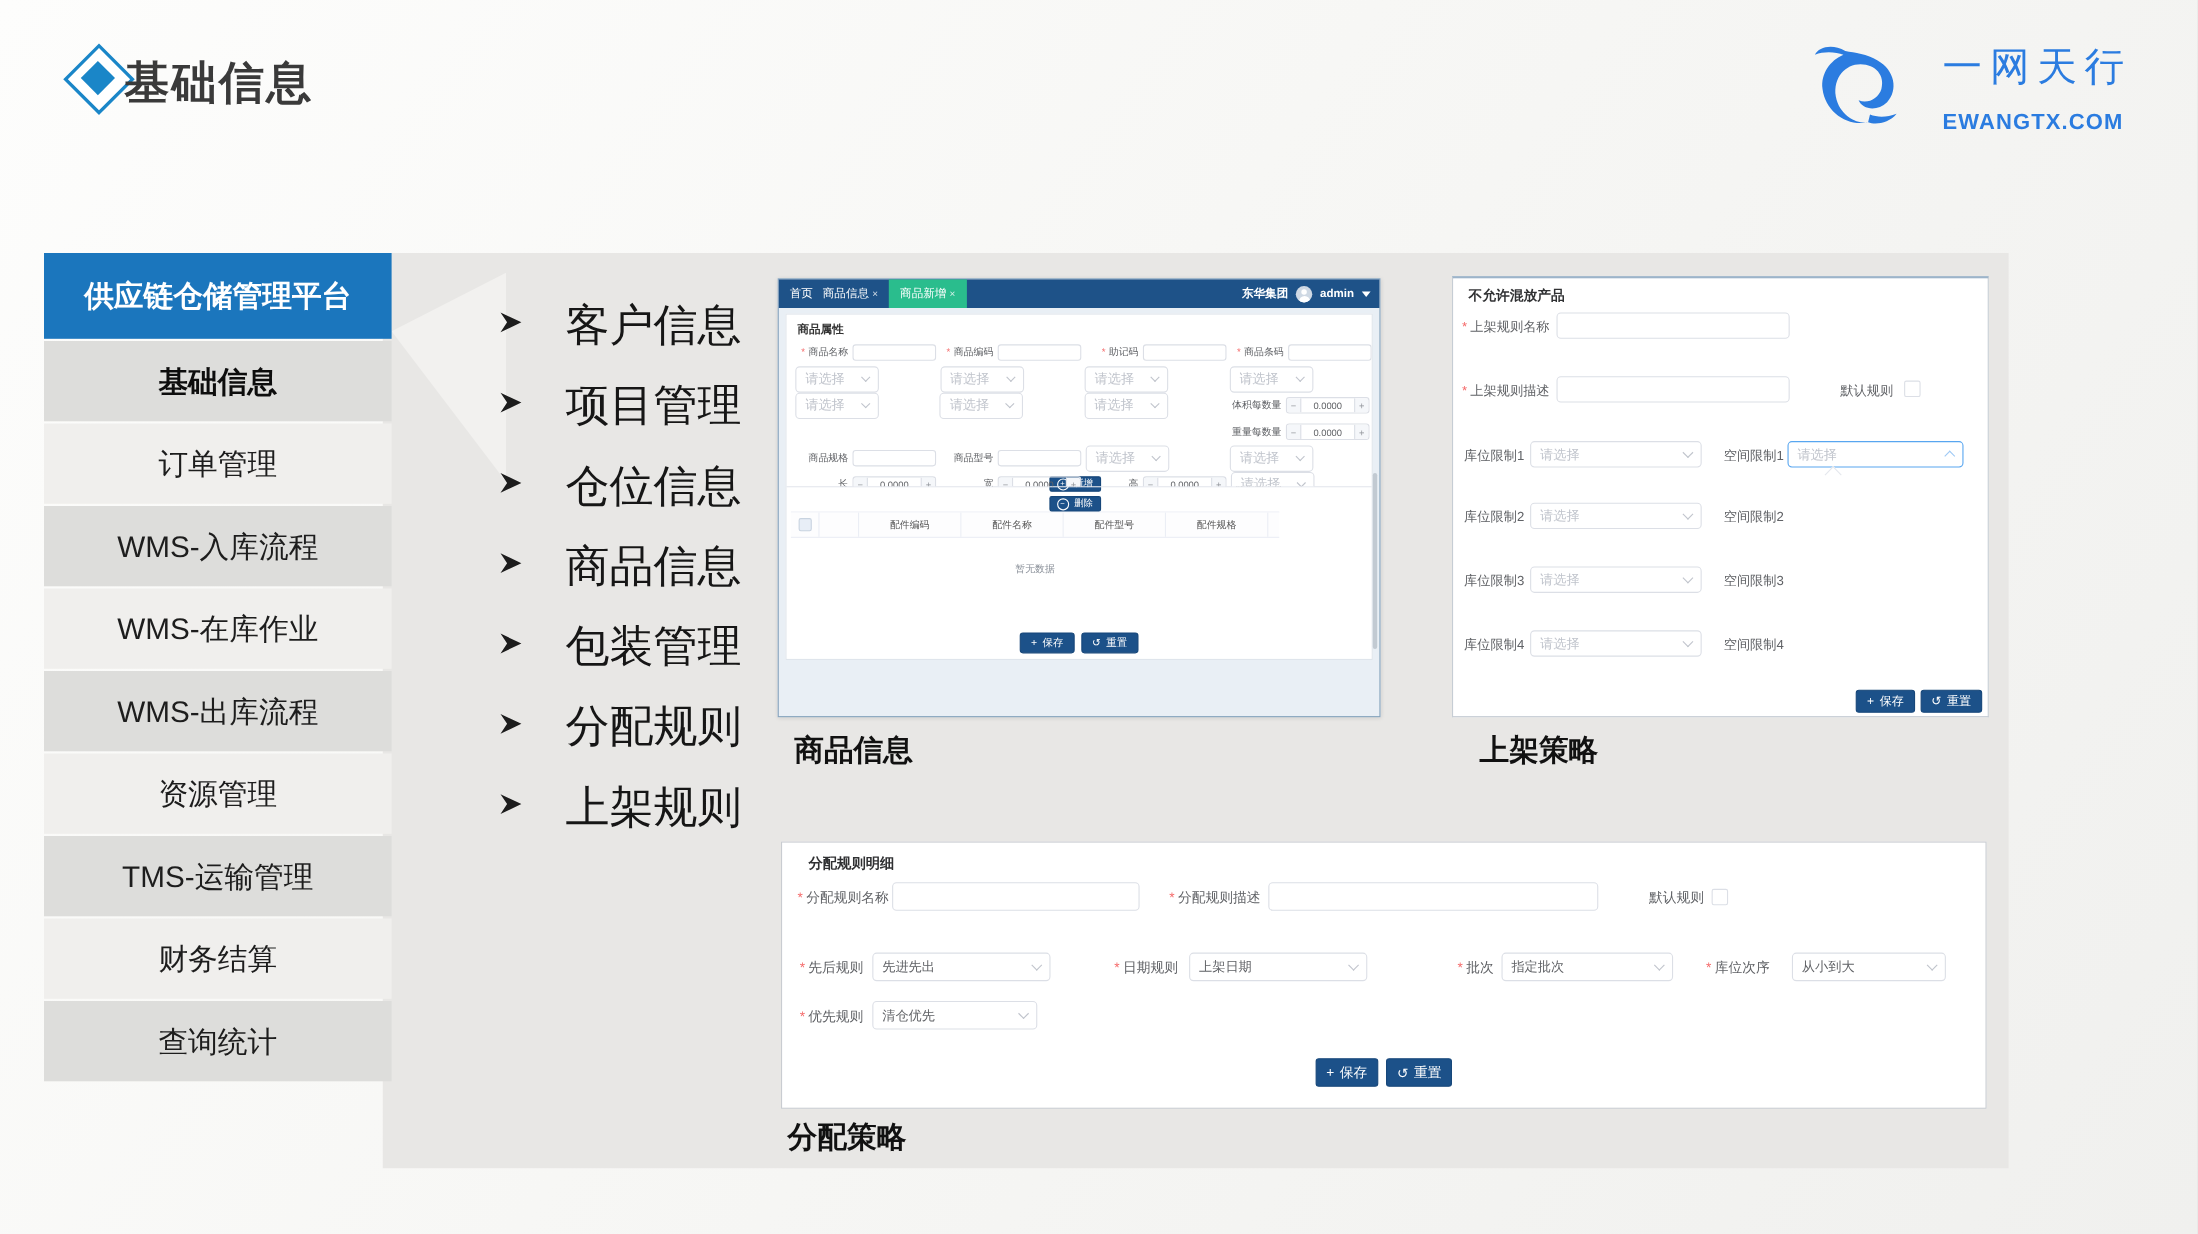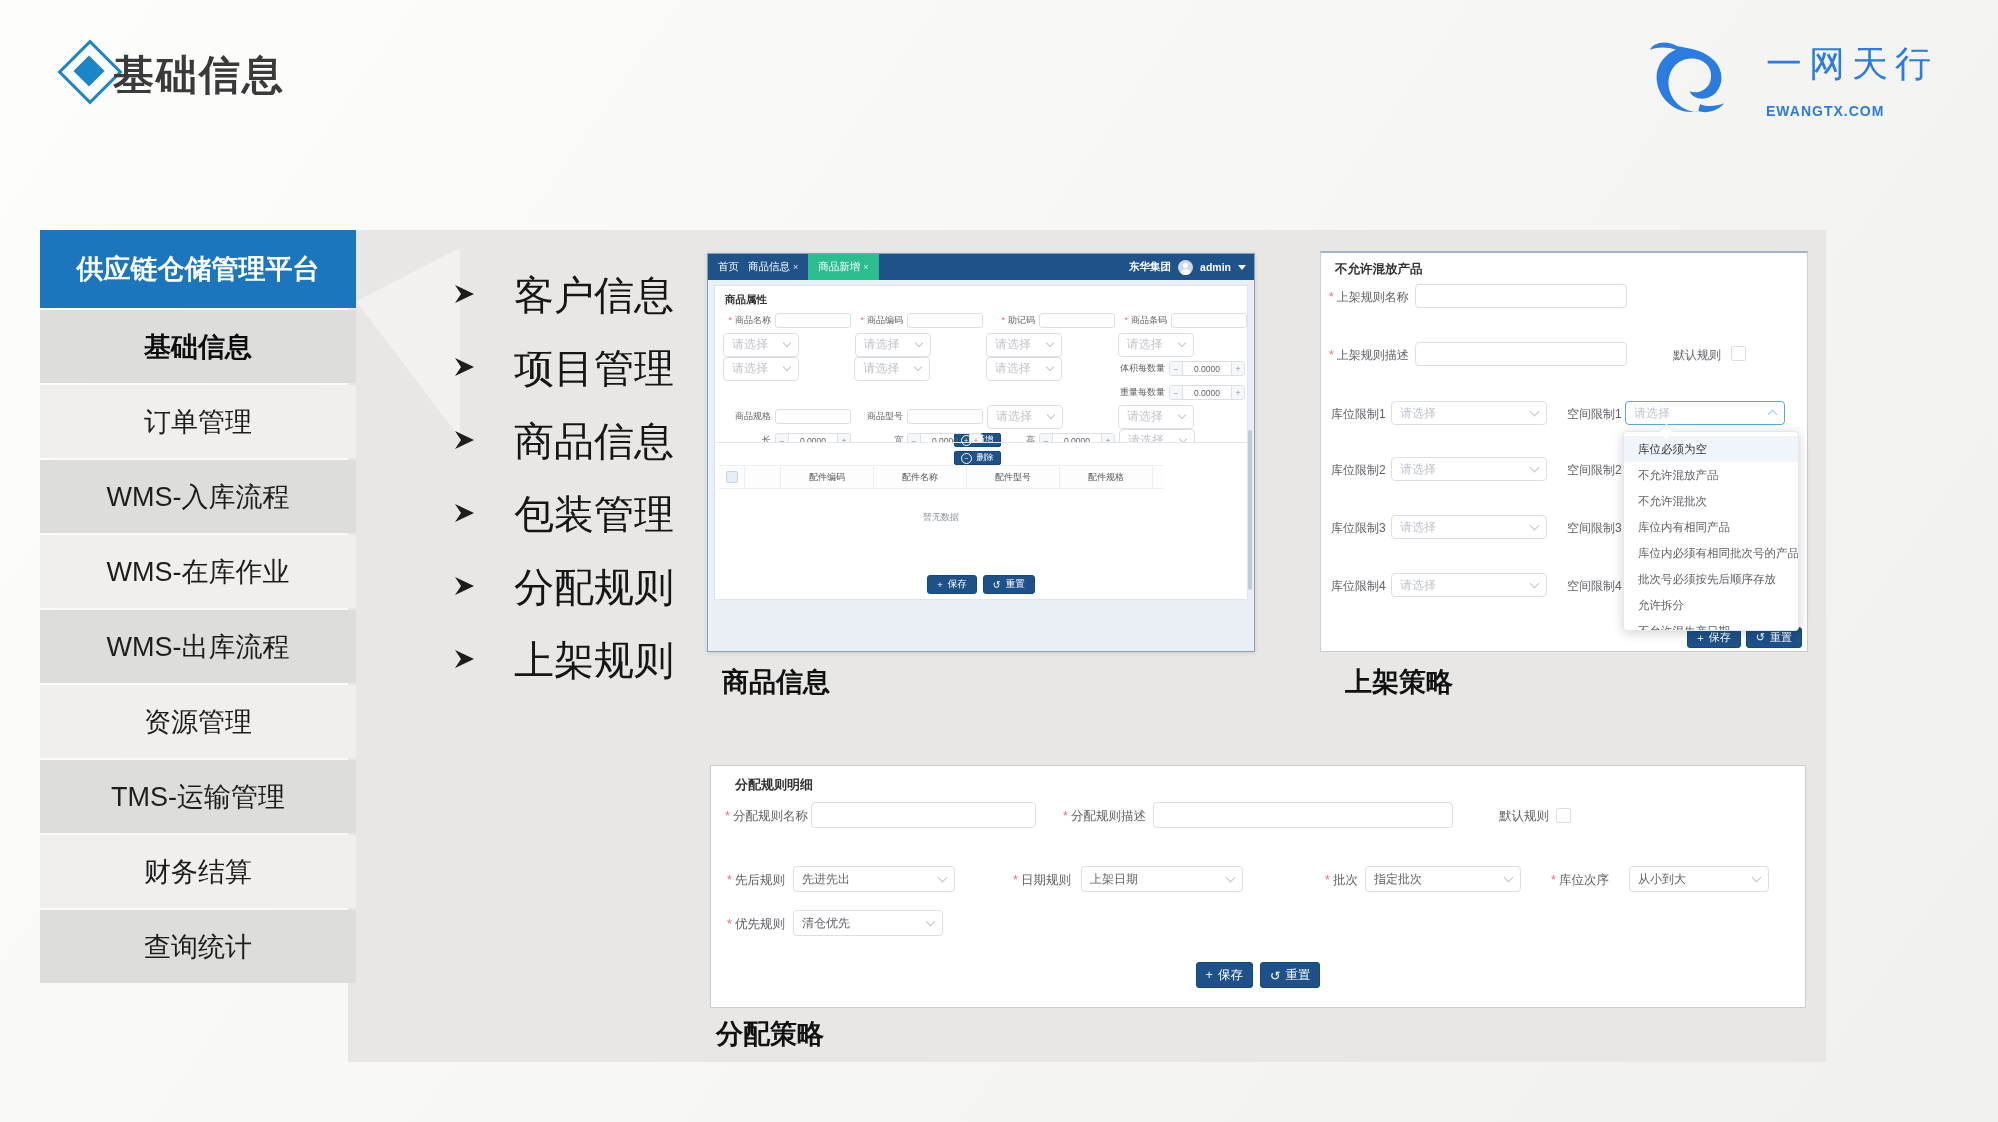--- a/index.html
+++ b/index.html
@@ -6,21 +6,21 @@
   .slide{position:relative;width:1998px;height:1122px;overflow:hidden;
          background:linear-gradient(125deg,#fdfdfc 0%,#f7f7f5 45%,#f0f0ee 100%);}
   
   .hdr-title{position:absolute;left:113px;top:48px;font-size:41px;font-weight:700;color:#3a3a3a;letter-spacing:2px;}
   .diamond-wrap{position:absolute;left:58px;top:40px;width:62px;height:62px;}
   .diamond-outer{position:absolute;left:9px;top:9px;width:40px;height:40px;border:3px solid #1a86c8;transform:rotate(45deg);background:#fff;}
   .diamond-inner{position:absolute;left:20px;top:20px;width:22px;height:22px;background:#1a86c8;transform:rotate(45deg);}
   .logo{position:absolute;right:60px;top:36px;display:flex;align-items:center;gap:14px;}
   .logo-text{display:flex;flex-direction:column;align-items:flex-start;}
   .logo-name{font-size:36px;color:#2b7ce0;letter-spacing:7px;font-weight:400;}
-  .logo-domain{font-size:14px;color:#2b7ce0;font-weight:700;letter-spacing:1px;margin-top:14px;}
+  .logo-domain{font-size:20px;color:#2b7ce0;font-weight:700;letter-spacing:1px;margin-top:14px;}
   
   .panel{position:absolute;left:348px;top:230px;width:1478px;height:832px;background:#e8e7e5;}
   .wedge{position:absolute;left:356px;top:248px;width:104px;height:190px;background:#f2f1ef;
          clip-path:polygon(0 28%,100% 0,100% 100%);}
   
   .sidebar{position:absolute;left:40px;top:230px;width:316px;z-index:3;}
   .side-item{width:100%;height:73px;margin-bottom:2px;display:flex;align-items:center;justify-content:center;
              font-size:27px;color:#1d1d1d;}
   .side-item.first{height:78px;background:#1b76bd;color:#fff;font-weight:700;font-size:27px;}
   .side-item.dark{background:#dddddb;}
@@ -157,20 +157,26 @@
     <div class="bullet">
       <span><svg width="24" height="24" viewBox="0 0 24 24">
             <path d="M3 3 L22 12 L3 21 L9 12 Z" fill="#1c1c1c"></path>
           </svg></span>
       <span class="bullet-label">项目管理</span>
     </div>
     <div class="bullet">
       <span><svg width="24" height="24" viewBox="0 0 24 24">
             <path d="M3 3 L22 12 L3 21 L9 12 Z" fill="#1c1c1c"></path>
           </svg></span>
+      <span class="bullet-label">仓位信息</span>
+    </div>
+    <div class="bullet">
+      <span><svg width="24" height="24" viewBox="0 0 24 24">
+            <path d="M3 3 L22 12 L3 21 L9 12 Z" fill="#1c1c1c"></path>
+          </svg></span>
       <span class="bullet-label">商品信息</span>
     </div>
     <div class="bullet">
       <span><svg width="24" height="24" viewBox="0 0 24 24">
             <path d="M3 3 L22 12 L3 21 L9 12 Z" fill="#1c1c1c"></path>
           </svg></span>
       <span class="bullet-label">包装管理</span>
     </div>
     <div class="bullet">
       <span><svg width="24" height="24" viewBox="0 0 24 24">
@@ -451,30 +457,20 @@
           <span>+</span>
           <span>保存</span>
         </span>
       <span class="btn-blue">
           <span>↺</span>
           <span>重置</span>
         </span>
     </div>
 
     <span class="s2-notch"></span>
-    <div class="s2-drop">
-      <div class="opt hl">库位必须为空</div>
-      <div class="opt">不允许混放产品</div>
-      <div class="opt">不允许混批次</div>
-      <div class="opt">库位内有相同产品</div>
-      <div class="opt">库位内必须有相同批次号的产品</div>
-      <div class="opt">批次号必须按先后顺序存放</div>
-      <div class="opt">允许拆分</div>
-      <div class="opt">不允许混生产日期</div>
-    </div>
   </div>
   <div class="caption" style="left:1345px;top:664px">上架策略</div>
 
   <div class="shot3">
     <div class="s3-title">分配规则明细</div>
 
     <span class="s3-label" style="left:14px;top:42px"><span class="req">分配规则名称</span></span>
     <span class="inp" style="left:100px;top:36px;width:225px;height:26px"></span>
     <span class="s3-label" style="left:352px;top:42px"><span class="req">分配规则描述</span></span>
     <span class="inp" style="left:442px;top:36px;width:300px;height:26px"></span>

